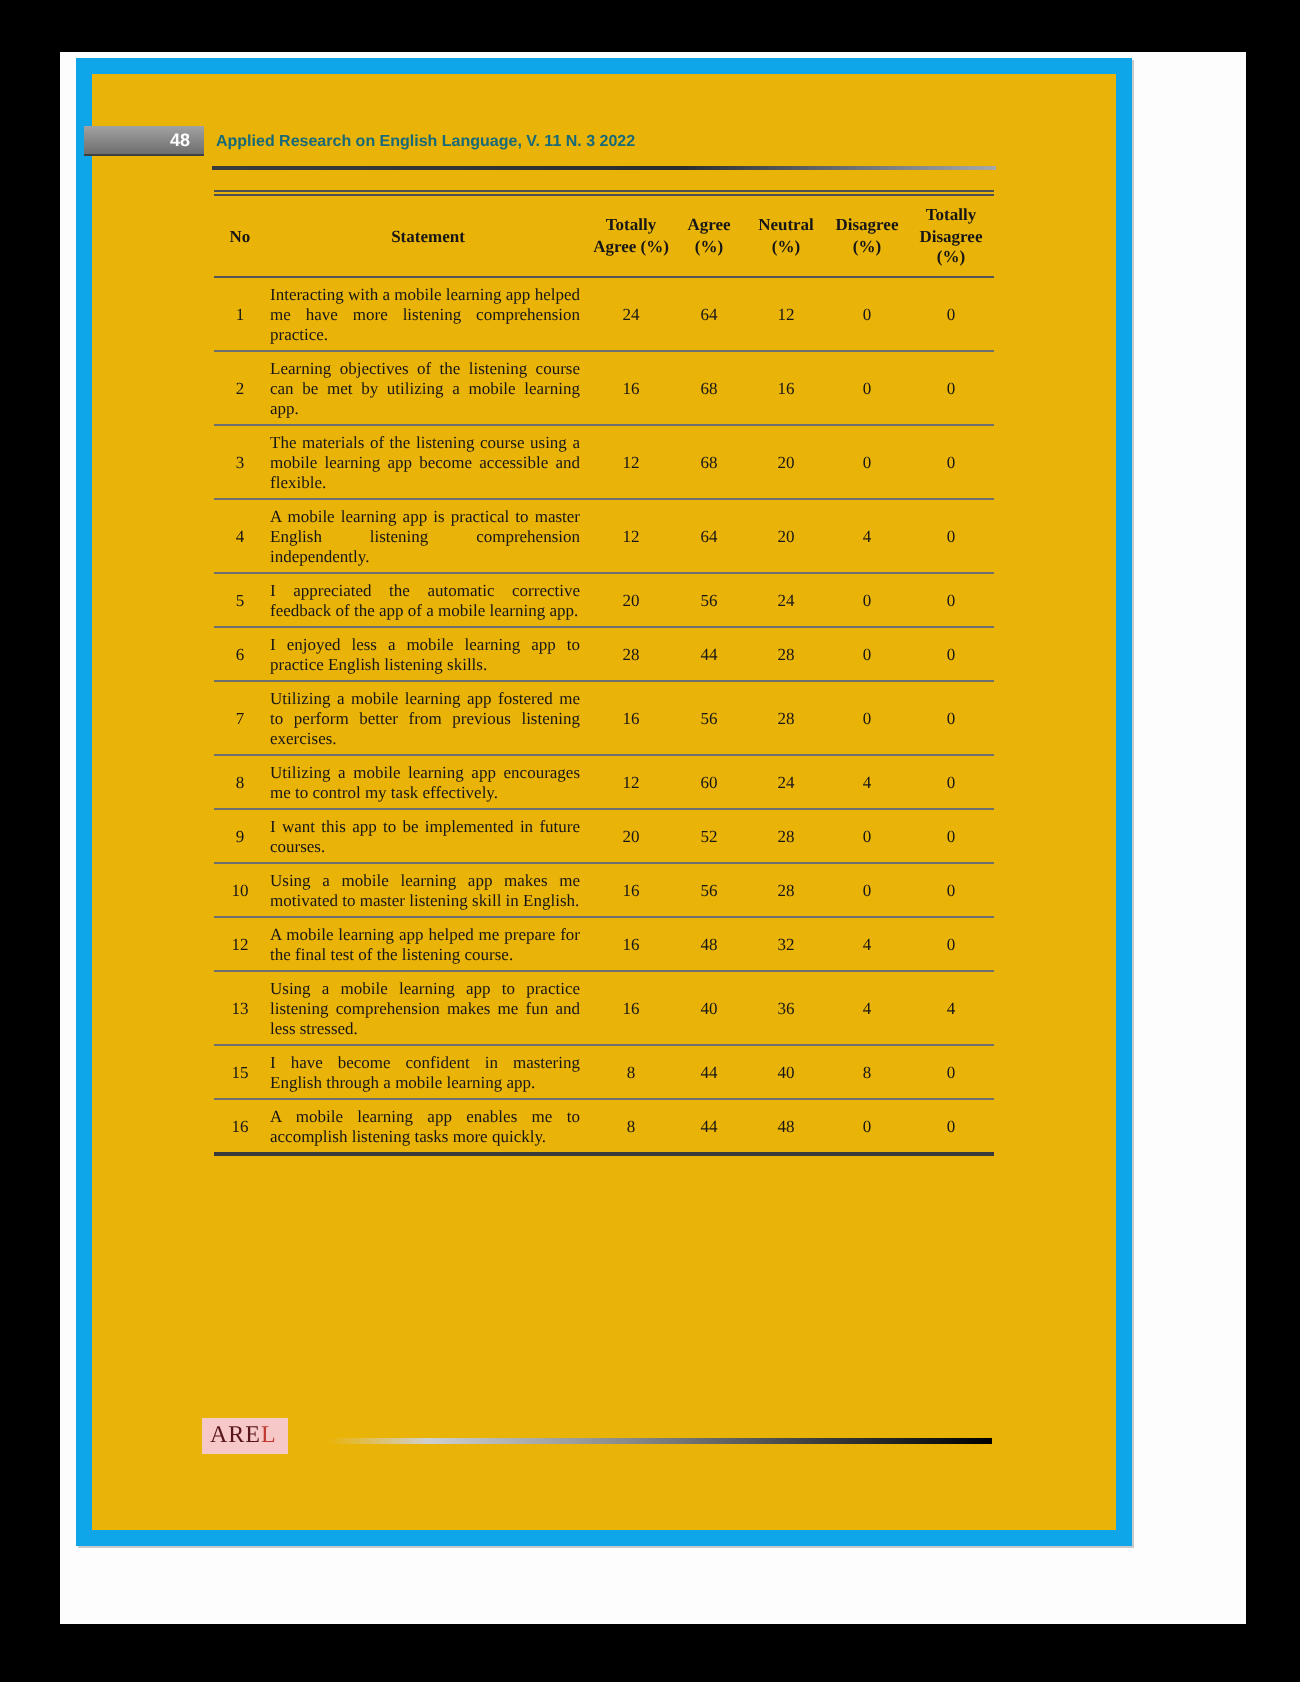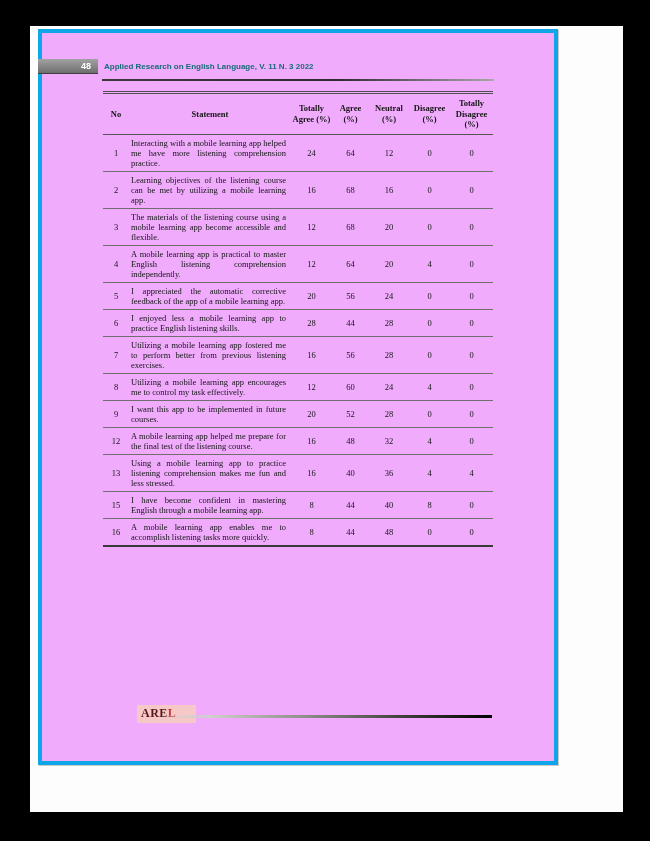--- a/index.html
+++ b/index.html
@@ -11,22 +11,22 @@
     font-family:"Liberation Serif", serif;
   }
   .outer-page {
     position:absolute; left:30px; top:26px;
     width:593px; height:786px;
     background:#fdfdfd;
   }
   .inner-page {
     position:absolute; left:8px; top:3px;
     width:512px; height:728px;
-    background:#f0abfc;
-    border:4px solid #0ea5e9;
+    background:#eab308;
+    border:8px solid #0ea5e9;
     box-shadow:1px 1px 0 #c9c9c9;
   }
   
   .pagenum-box {
     position:absolute; left:-4px; top:26px;
     width:60px; height:15px;
     background:linear-gradient(180deg,#a2a2a2 0%,#6e6e6e 100%);
     border-bottom:1px solid #3f3f3f;
     color:#fff;
     font-family:"Liberation Sans", sans-serif;
@@ -76,25 +76,24 @@
   .results-table td.c-st {
     text-align:justify;
     padding:3px 5px 3px 2px;
     margin-top:19px;
   }
   .results-table tbody tr:last-child td { border-bottom:none; }
   
   .arel-logo {
     position:absolute; left:55px; top:672px;
     background:#f7c8c8;
-    padding:1px 20px 2px 4px;
-    font-weight:bold; font-size:12px;
+    padding:1px 6px 2px 4px;
+    font-weight:normal; font-size:12px;
     letter-spacing:0.5px;
     color:#571519;
-    margin-left:40px;
   }
   .arel-logo .logo-accent { color:#c03a32; }
   .footer-rule {
     position:absolute; left:118px; top:682px;
     width:332px; height:3px;
     background:linear-gradient(90deg, rgba(255,255,255,0) 0%, #cfcfcf 15%, #8a8a8a 45%, #3a3a3a 75%, #000 100%);
   }
 </style>
 </head>
 <body>
@@ -205,20 +204,29 @@
           <tr>
     <td class="c-no">9</td>
     <td class="c-st">I want this app to be implemented in future courses.</td>
     <td class="c-v">20</td>
     <td class="c-v">52</td>
     <td class="c-v">28</td>
     <td class="c-v">0</td>
     <td class="c-v">0</td>
   </tr>
           <tr>
+    <td class="c-no">10</td>
+    <td class="c-st">Using a mobile learning app makes me motivated to master listening skill in English.</td>
+    <td class="c-v">16</td>
+    <td class="c-v">56</td>
+    <td class="c-v">28</td>
+    <td class="c-v">0</td>
+    <td class="c-v">0</td>
+  </tr>
+          <tr>
     <td class="c-no">12</td>
     <td class="c-st">A mobile learning app helped me prepare for the final test of the listening course.</td>
     <td class="c-v">16</td>
     <td class="c-v">48</td>
     <td class="c-v">32</td>
     <td class="c-v">4</td>
     <td class="c-v">0</td>
   </tr>
           <tr>
     <td class="c-no">13</td>

